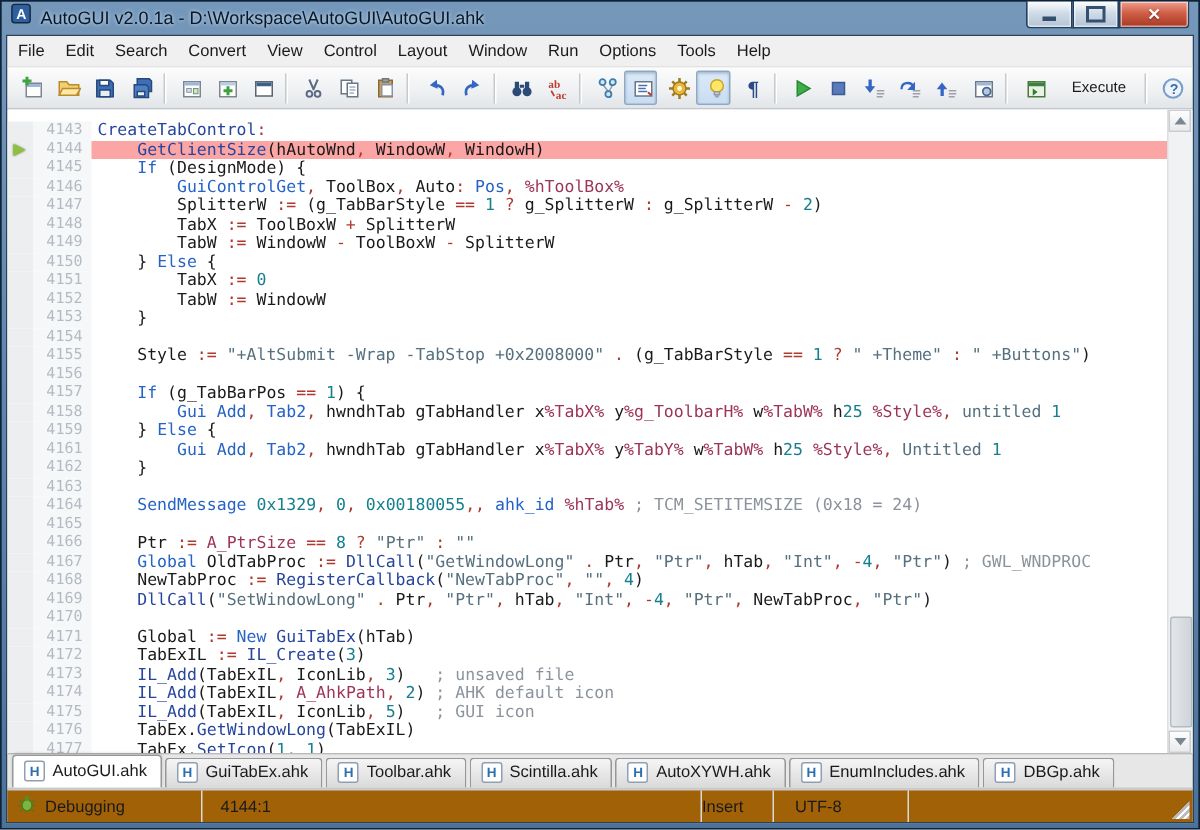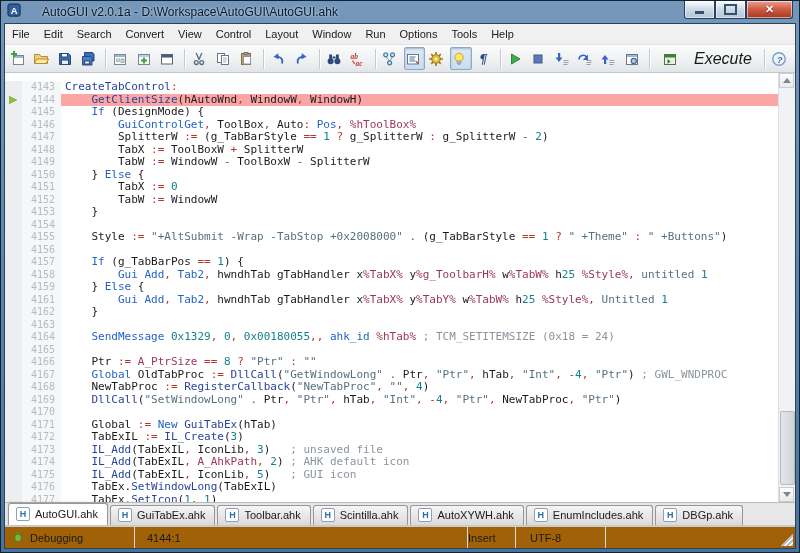--- a/index.html
+++ b/index.html
@@ -1,41 +1,41 @@
 <!DOCTYPE html>
 <html><head>
 <meta charset="utf-8">
 <style>
   html,body{margin:0;padding:0;}
   body{width:800px;height:553px;overflow:hidden;font-family:"Liberation Sans",sans-serif;background:#1b3a5a;}
   .window{box-sizing:border-box;width:800px;height:553px;border:1px solid #0e2238;
     background:linear-gradient(#7497ba,#4d7299);display:flex;flex-direction:column;}
   
   .titlebar{height:22px;display:flex;align-items:center;padding:0 6px;position:relative;}
-  .titlebar .apptitle{font-size:12px;color:#081828;margin-left:20px;text-shadow:0 0 3px rgba(235,245,255,.9);white-space:nowrap;}
+  .titlebar .apptitle{font-size:12px;color:#081828;margin-left:5px;text-shadow:0 0 3px rgba(235,245,255,.9);white-space:nowrap;}
   .winbtns{position:absolute;top:0;right:6px;display:flex;}
   .winbtn{width:29px;height:17px;border:1px solid #24405e;border-top:none;display:flex;align-items:center;justify-content:center;
     background:linear-gradient(#fdfeff,#cfdbe7 45%,#b4c4d4);box-shadow:inset 0 0 0 1px rgba(255,255,255,.55);}
   .winbtn.min{border-radius:0 0 0 3px;}
   .winbtn.close{width:45px;border-radius:0 0 3px 0;background:linear-gradient(#f2a492,#d3624a 45%,#b33а28,#c0402c);
     background:linear-gradient(#f0a08e,#d05f47 45%,#a93823);}
   .glyph-min{width:9px;height:3px;background:#33506e;margin-top:6px;}
   .glyph-max{width:9px;height:7px;border:2px solid #33506e;background:transparent;}
   .glyph-close{color:#fff;font-size:11px;font-weight:bold;text-shadow:0 1px 1px #6e1e10;}
   
   .client{flex:1;display:flex;flex-direction:column;margin:0 3px 3px 3px;border:1px solid #26425f;background:#f0f0f0;min-height:0;}
   
   .menubar{height:20px;background:#f0f0f0;display:flex;align-items:center;font-size:11px;color:#1a1a1a;border-bottom:1px solid #e2e2e2;}
   .menu-item{padding:3px 7px;cursor:default;}
   
   .toolbar{height:27px;display:flex;align-items:center;background:linear-gradient(#fcfcfc,#eef0f2 60%,#e2e5e8);
     border-bottom:1px solid #c3c7cb;padding:0 3px;}
-  .tb-btn{width:23px;height:23px;border:1px solid transparent;border-radius:2px;display:flex;align-items:center;justify-content:flex-start;background:transparent;padding:0;margin:0 1px;font-style:italic;}
+  .tb-btn{width:23px;height:23px;border:1px solid transparent;border-radius:2px;display:flex;align-items:center;justify-content:flex-end;background:transparent;padding:0;margin:0 1px;}
   .tb-btn.wide{width:auto;padding:0 6px;}
-  .tb-btn .lbl{font-size:16px;color:#1a1a1a;margin-left:16px;font-family:"Liberation Sans",sans-serif;}
+  .tb-btn .lbl{font-size:10px;color:#1a1a1a;margin-left:16px;font-family:"Liberation Sans",sans-serif;}
   .tb-btn.pressed{border:1px solid #8ca8c5;background:linear-gradient(#dceaf7,#c8ddf2);box-shadow:inset 0 1px 2px rgba(60,90,120,.35);}
   .tb-sep{width:1px;height:20px;background:#c6cacd;margin:0 4px;box-shadow:1px 0 0 #fff;}
   
   .editor{flex:1;position:relative;background:#fff;min-height:0;overflow:hidden;border-bottom:1px solid #b9b9b9;}
   .lines{position:absolute;left:0;top:0;right:16px;bottom:0;padding-top:8px;}
   .line{display:flex;height:12.5px;line-height:12.5px;font-family:"DejaVu Sans Mono","Liberation Mono",monospace;font-size:11px;white-space:pre;}
   .marker{width:17px;flex:none;background:#eceef0;display:flex;align-items:center;}
   .num{width:39px;flex:none;text-align:right;padding-right:6px;box-sizing:border-box;background:#f6f7f8;color:#b5bbc3;font-size:10px;}
   .code{flex:1;color:#1a1a1a;padding-left:4px;}
   .line.cur .code{background:#fca5a5;}
@@ -326,21 +326,21 @@
           <div class="line"><span class="marker"></span><span class="num">4166</span><span class="code"><span class="pl">    Ptr </span><span class="op">:=</span><span class="pl"> </span><span class="vr">A_PtrSize</span><span class="pl"> </span><span class="op">==</span><span class="pl"> </span><span class="nm">8</span><span class="pl"> </span><span class="op">?</span><span class="pl"> </span><span class="st">"Ptr"</span><span class="pl"> </span><span class="op">:</span><span class="pl"> </span><span class="st">""</span></span></div>
           <div class="line"><span class="marker"></span><span class="num">4167</span><span class="code"><span class="pl">    </span><span class="kw">Global</span><span class="pl"> OldTabProc </span><span class="op">:=</span><span class="pl"> </span><span class="fn">DllCall</span><span class="pl">(</span><span class="st">"GetWindowLong"</span><span class="pl"> </span><span class="op">.</span><span class="pl"> Ptr</span><span class="op">,</span><span class="pl"> </span><span class="st">"Ptr"</span><span class="op">,</span><span class="pl"> hTab</span><span class="op">,</span><span class="pl"> </span><span class="st">"Int"</span><span class="op">,</span><span class="pl"> </span><span class="op">-</span><span class="nm">4</span><span class="op">,</span><span class="pl"> </span><span class="st">"Ptr"</span><span class="pl">) </span><span class="cm">; GWL_WNDPROC</span></span></div>
           <div class="line"><span class="marker"></span><span class="num">4168</span><span class="code"><span class="pl">    NewTabProc </span><span class="op">:=</span><span class="pl"> </span><span class="fn">RegisterCallback</span><span class="pl">(</span><span class="st">"NewTabProc"</span><span class="op">,</span><span class="pl"> </span><span class="st">""</span><span class="op">,</span><span class="pl"> </span><span class="nm">4</span><span class="pl">)</span></span></div>
           <div class="line"><span class="marker"></span><span class="num">4169</span><span class="code"><span class="pl">    </span><span class="fn">DllCall</span><span class="pl">(</span><span class="st">"SetWindowLong"</span><span class="pl"> </span><span class="op">.</span><span class="pl"> Ptr</span><span class="op">,</span><span class="pl"> </span><span class="st">"Ptr"</span><span class="op">,</span><span class="pl"> hTab</span><span class="op">,</span><span class="pl"> </span><span class="st">"Int"</span><span class="op">,</span><span class="pl"> </span><span class="op">-</span><span class="nm">4</span><span class="op">,</span><span class="pl"> </span><span class="st">"Ptr"</span><span class="op">,</span><span class="pl"> NewTabProc</span><span class="op">,</span><span class="pl"> </span><span class="st">"Ptr"</span><span class="pl">)</span></span></div>
           <div class="line"><span class="marker"></span><span class="num">4170</span><span class="code"></span></div>
           <div class="line"><span class="marker"></span><span class="num">4171</span><span class="code"><span class="pl">    Global </span><span class="op">:=</span><span class="pl"> </span><span class="kw">New</span><span class="pl"> </span><span class="fn">GuiTabEx</span><span class="pl">(hTab)</span></span></div>
           <div class="line"><span class="marker"></span><span class="num">4172</span><span class="code"><span class="pl">    TabExIL </span><span class="op">:=</span><span class="pl"> </span><span class="fn">IL_Create</span><span class="pl">(</span><span class="nm">3</span><span class="pl">)</span></span></div>
           <div class="line"><span class="marker"></span><span class="num">4173</span><span class="code"><span class="pl">    </span><span class="fn">IL_Add</span><span class="pl">(TabExIL</span><span class="op">,</span><span class="pl"> IconLib</span><span class="op">,</span><span class="pl"> </span><span class="nm">3</span><span class="pl">)   </span><span class="cm">; unsaved file</span></span></div>
           <div class="line"><span class="marker"></span><span class="num">4174</span><span class="code"><span class="pl">    </span><span class="fn">IL_Add</span><span class="pl">(TabExIL</span><span class="op">,</span><span class="pl"> </span><span class="vr">A_AhkPath</span><span class="op">,</span><span class="pl"> </span><span class="nm">2</span><span class="pl">) </span><span class="cm">; AHK default icon</span></span></div>
           <div class="line"><span class="marker"></span><span class="num">4175</span><span class="code"><span class="pl">    </span><span class="fn">IL_Add</span><span class="pl">(TabExIL</span><span class="op">,</span><span class="pl"> IconLib</span><span class="op">,</span><span class="pl"> </span><span class="nm">5</span><span class="pl">)   </span><span class="cm">; GUI icon</span></span></div>
-          <div class="line"><span class="marker"></span><span class="num">4176</span><span class="code"><span class="pl">    TabEx.</span><span class="fn">SetWindowLong</span><span class="pl">(TabExIL)</span></span></div>
+          <div class="line"><span class="marker"></span><span class="num">4176</span><span class="code"><span class="pl">    TabEx.</span><span class="fn">GetWindowLong</span><span class="pl">(TabExIL)</span></span></div>
           <div class="line"><span class="marker"></span><span class="num">4177</span><span class="code"><span class="pl">    TabEx.</span><span class="fn">SetIcon</span><span class="pl">(</span><span class="nm">1</span><span class="op">,</span><span class="pl"> </span><span class="nm">1</span><span class="pl">)</span></span></div>
         </div>
       <div class="vscroll">
         <div class="sb-arrow up">
             <div class="tri-up"></div>
           </div>
         <div class="sb-thumb"></div>
         <div class="sb-arrow down">
             <div class="tri-down"></div>
           </div>

